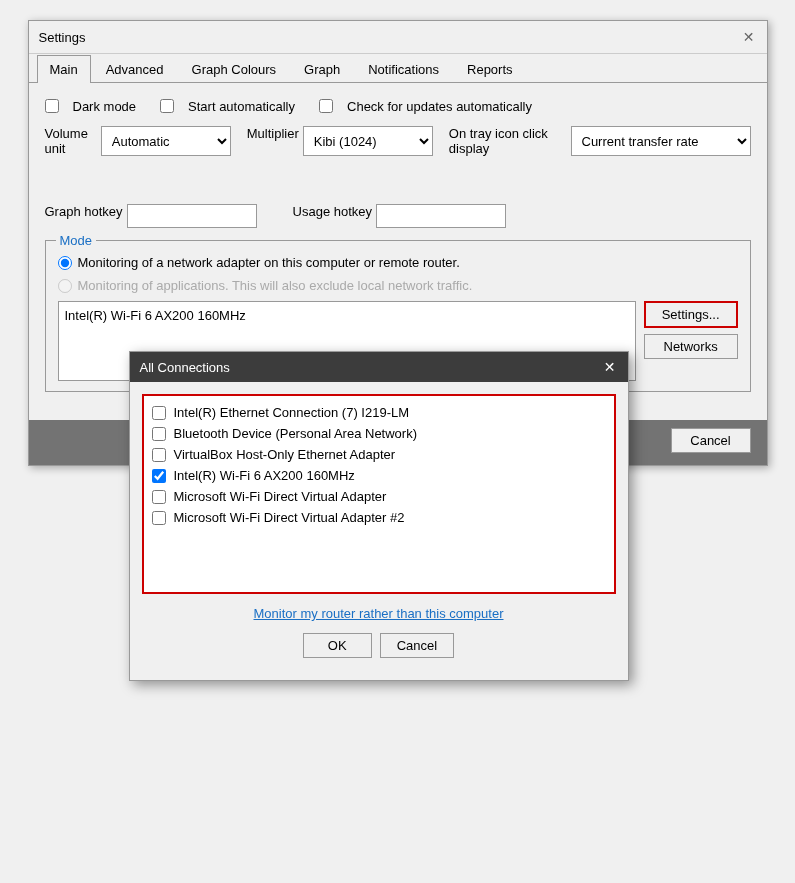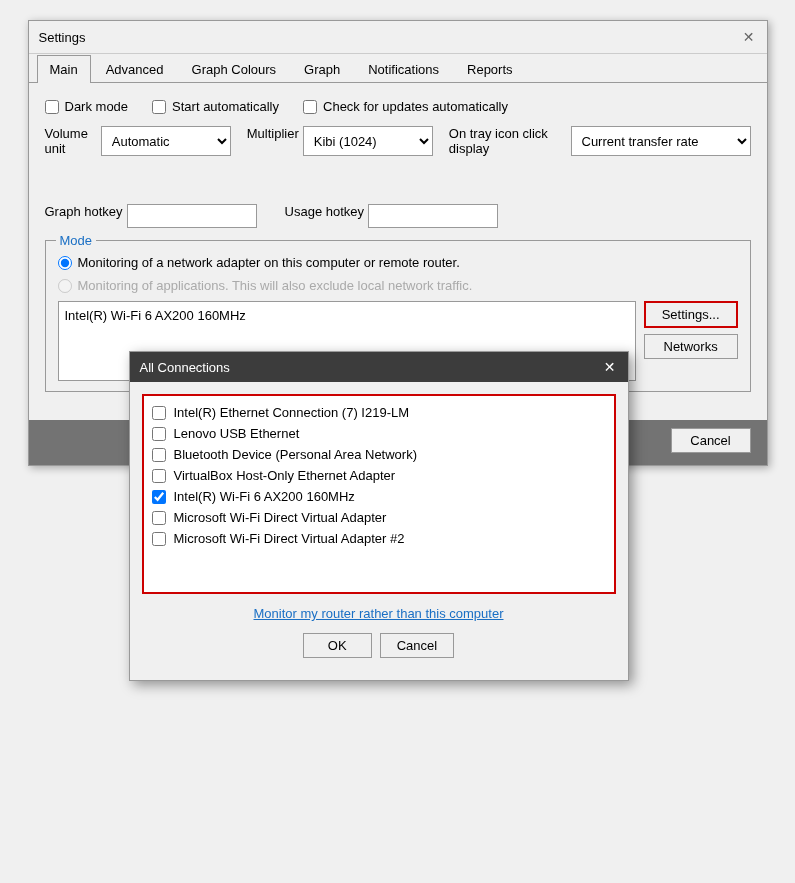--- a/index.html
+++ b/index.html
@@ -81,22 +81,22 @@
 
     .row {
       display: flex;
       align-items: center;
       margin-bottom: 12px;
       gap: 24px;
     }
 
     .checkbox-label {
       display: flex;
-      align-items: center;
-      gap: 6px;
+      align-items: flex-start;
+      gap: 14px;
       cursor: pointer;
     }
 
     .checkbox-label input[type="checkbox"] {
       width: 14px;
       height: 14px;
       cursor: pointer;
     }
 
     .form-group {
@@ -121,21 +121,21 @@
       padding: 3px 6px;
       font-size: 13px;
       border: 1px solid #999;
       background: #fff;
       width: 130px;
       height: 24px;
     }
 
     .hotkeys-row {
       display: flex;
-      gap: 28px;
+      gap: 36px;
       margin-bottom: 12px;
       margin-top: 48px;
     }
 
     .mode-group {
       border: 1px solid #999;
       padding: 10px 12px;
       margin-bottom: 12px;
       position: relative;
     }
@@ -409,24 +409,20 @@
       <span class="dialog-close">✕</span>
     </div>
     <div class="dialog-content">
       <div class="connections-list">
         <div class="connection-item">
           <input type="checkbox" style="">
           <span>Intel(R) Ethernet Connection (7) I219-LM</span>
         </div>
         <div class="connection-item">
           <input type="checkbox" style="">
-          <span>Lenovo USB Ethernet</span>
-        </div>
-        <div class="connection-item">
-          <input type="checkbox" style="">
           <span>Bluetooth Device (Personal Area Network)</span>
         </div>
         <div class="connection-item">
           <input type="checkbox" style="">
           <span>VirtualBox Host-Only Ethernet Adapter</span>
         </div>
         <div class="connection-item">
           <input type="checkbox" checked="" style="">
           <span>Intel(R) Wi-Fi 6 AX200 160MHz</span>
         </div>

